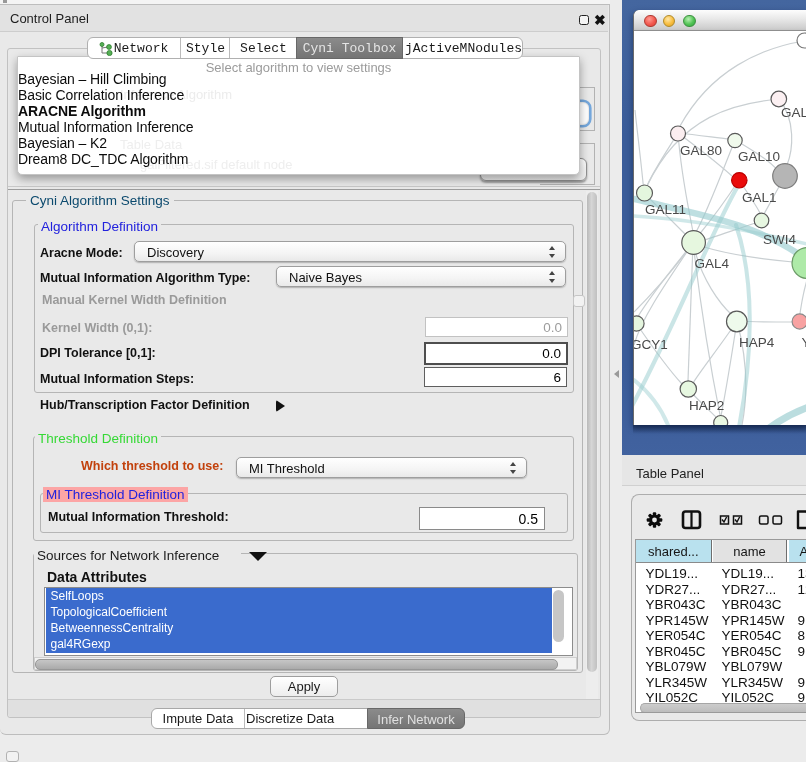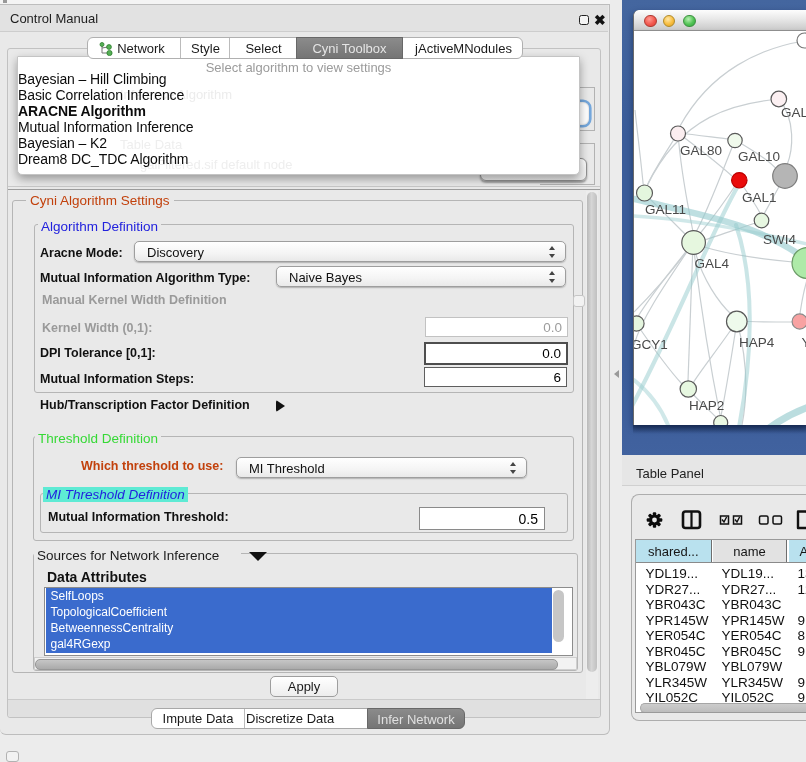--- a/index.html
+++ b/index.html
@@ -170,40 +170,40 @@
 
   <div class="abs" style="left:4px;top:163px;width:172px;height:10px;border-radius:5px;background:linear-gradient(180deg,#cccccc,#bdbdbd);border:1px solid #a6a6a6;border-right:none;"></div>
  </div>
 </div>
 
 <div class="abs" style="left:0;top:0;width:610px;height:4px;background:#f4f4f4;"></div>
 <div class="abs" style="left:3px;top:0;width:4px;height:3px;background:#999;"></div>
 <div class="abs" id="cpwin" style="left:0;top:4px;width:610px;height:731px;background:#e9e9e9;border:1px solid #bdbdbd;border-left:none;border-radius:0 0 6px 6px;">
 
  <div class="abs" style="left:0;top:0;width:608px;height:27px;background:#e2e2e2;border-bottom:1px solid #cdcdcd;">
-  <div class="abs" style="left:10px;top:6px;font-size:13px;color:#1d1d1d;">Control Manual</div>
+  <div class="abs" style="left:10px;top:6px;font-size:13px;color:#1d1d1d;">Control Panel</div>
   <div class="abs" style="left:579px;top:9.5px;width:10px;height:10px;border:1.5px solid #222;border-radius:2.5px;background:#f4f4f4;"></div>
   <div class="abs" style="left:594px;top:7px;font-size:14px;font-weight:bold;color:#111;">✖</div>
  </div>
 
  <div class="abs" id="content" style="left:7px;top:43px;width:594px;height:670px;background:#e9e9e9;border:1px solid #c2c2c2;border-radius:3px;"></div>
 
  <div class="abs" style="left:540px;top:82px;width:55px;height:44px;border:1px solid #b2b2b2;border-left:none;"></div>
  <div class="abs" style="left:540px;top:138px;width:55px;height:42px;border:1px solid #b2b2b2;border-left:none;"></div>
  <div class="abs" style="left:480px;top:97px;width:109px;height:23px;border-radius:6px;background:#fff;box-shadow:0 0 0 2.6px #74a7dc, inset 0 0 2px #bbb;"></div>
  <div class="abs" style="left:480px;top:153px;width:107px;height:23px;border-radius:6px;background:linear-gradient(180deg,#fff,#ececec);border:1px solid #909090;box-shadow:0 1.5px 2px rgba(0,0,0,.35);"></div>
 
  <div class="abs" style="left:8px;top:180.5px;width:592px;height:1px;background:#c8c8c8;"></div>
  <div class="abs" style="left:8px;top:183.5px;width:592px;height:1px;background:#9c9c9c;"></div>
 
  <div class="abs" style="left:586px;top:186px;width:12px;height:520px;background:#ededed;"></div>
  <div class="abs" style="left:586.5px;top:187px;width:10px;height:480px;border-radius:5px;background:linear-gradient(90deg,#b9b9b9,#d6d6d6 45%,#c0c0c0);"></div>
 
  <div class="abs" style="left:12px;top:195px;width:571px;height:473px;border:1px solid #b5b5b5;border-radius:3px;"></div>
- <div class="abs" style="left:26px;top:188px;padding:0 4px;background:#e9e9e9;font-size:13.5px;color:#c2410c;">Cyni Algorithm Settings</div>
+ <div class="abs" style="left:26px;top:188px;padding:0 4px;background:#e9e9e9;font-size:13.5px;color:#0c4a6e;">Cyni Algorithm Settings</div>
 
  <div class="abs" style="left:34px;top:219px;width:540px;height:169px;border:1px solid #b5b5b5;border-radius:3px;"></div>
  <div class="abs" style="left:38px;top:214px;padding:0 3px;background:#e9e9e9;font-size:13.5px;color:#2222dd;">Algorithm Definition</div>
 
  <div class="abs b" style="left:40px;top:241px;font-size:12.5px;color:#111;">Aracne Mode:</div>
  <div class="abs combo" style="left:134px;top:236px;width:432px;height:21px;">Discovery<span class="car"></span></div>
  <div class="abs b" style="left:40px;top:266px;font-size:12.5px;color:#111;">Mutual Information Algorithm Type:</div>
  <div class="abs combo" style="left:276px;top:261px;width:290px;height:21px;">Naive Bayes<span class="car"></span></div>
  <div class="abs b" style="left:42px;top:288px;font-size:12.5px;color:#9a9a9a;">Manual Kernel Width Definition</div>
  <div class="abs" style="left:573px;top:290px;width:12px;height:12px;border:1px solid #c6c6c6;border-radius:3px;background:#f2f2f2;"></div>
@@ -216,21 +216,21 @@
 
  <div class="abs b" style="left:40px;top:393px;font-size:12.5px;color:#111;">Hub/Transcription Factor Definition</div>
  <div class="abs" style="left:276px;top:395px;width:0;height:0;border-left:9px solid #111;border-top:6px solid transparent;border-bottom:6px solid transparent;border-radius:2px;"></div>
 
  <div class="abs" style="left:33px;top:431px;width:541px;height:105px;border:1px solid #b5b5b5;border-radius:3px;"></div>
  <div class="abs" style="left:35px;top:426px;padding:0 3px;background:#e9e9e9;font-size:13.5px;color:#36d936;">Threshold Definition</div>
  <div class="abs b" style="left:81px;top:454px;font-size:12.5px;color:#c2410c;">Which threshold to use:</div>
  <div class="abs combo" style="left:236px;top:452px;width:291px;height:21px;">MI Threshold<span class="car"></span></div>
 
  <div class="abs" style="left:40px;top:488px;width:528px;height:40px;border:1px solid #b5b5b5;border-radius:3px;"></div>
- <div class="abs" style="left:43px;top:482px;padding:0 3px;background:#5eead4;font-size:13.5px;color:#2222dd;font-style:italic;">MI Threshold Definition</div>
+ <div class="abs" style="left:43px;top:482px;padding:0 3px;background:#fca5a5;font-size:13.5px;color:#2222dd;">MI Threshold Definition</div>
  <div class="abs b" style="left:48px;top:505px;font-size:12.5px;color:#111;">Mutual Information Threshold:</div>
  <div class="abs" style="left:419px;top:502px;width:126px;height:23px;background:#fff;border:1px solid #8a8a8a;font-size:14px;color:#000;text-align:right;padding:2.5px 6px 0 0;">0.5</div>
 
  <div class="abs" style="left:33px;top:548px;width:545px;height:118px;border:1px solid #b5b5b5;border-radius:3px;"></div>
  <div class="abs" style="left:34px;top:543px;padding:0 3px;background:#e9e9e9;font-size:13.5px;color:#1c1c1c;">Sources for Network Inference&nbsp;&nbsp;&nbsp;&nbsp;&nbsp;</div>
  <div class="abs" style="left:249px;top:547px;width:0;height:0;border-top:9px solid #111;border-left:9px solid transparent;border-right:9px solid transparent;"></div>
  <div class="abs b" style="left:47px;top:564px;font-size:14px;color:#111;">Data Attributes</div>
 
  <div class="abs" style="left:44px;top:582px;width:529px;height:69px;background:#fff;border:1px solid #8c8c8c;"></div>
  <div class="abs" style="left:45.5px;top:583px;width:506px;height:65px;background:#3a6bcd;color:#fff;font-size:12px;line-height:16px;padding-left:5px;">SelfLoops<br>TopologicalCoefficient<br>BetweennessCentrality<br>gal4RGexp</div>
@@ -250,21 +250,21 @@
  </div>
 
  <div class="abs" style="left:17px;top:51px;width:563px;height:119px;background:#fff;border:1px solid #c4c4c4;border-radius:1px 1px 5px 5px;box-shadow:0 4px 10px rgba(0,0,0,.35);">
   <div class="abs" style="left:102px;top:30px;font-size:13px;color:#ececec;">Inference Algorithm</div>
   <div class="abs" style="left:102px;top:80px;font-size:13px;color:#eeeeee;">Table Data</div>
   <div class="abs" style="left:122px;top:100px;font-size:13px;color:#eeeeee;">galFiltered.sif default node</div>
   <div class="abs" style="left:0;top:2.5px;width:100%;text-align:center;font-size:13px;color:#9b9b9b;">Select algorithm to view settings</div>
   <div class="abs" style="left:0px;top:13.5px;font-size:14px;color:#0c0c0c;line-height:16px;letter-spacing:-0.1px;">Bayesian – Hill Climbing<br>Basic Correlation Inference<br><b>ARACNE Algorithm</b><br>Mutual Information Inference<br>Bayesian – K2<br>Dream8 DC_TDC Algorithm</div>
  </div>
 
- <div class="abs" style="left:87px;top:32px;width:436px;height:22px;background:#fff;border:1px solid #b0b0b0;border-radius:6px;font-size:13px;color:#1a1a1a;">
+ <div class="abs" style="left:87px;top:32px;width:436px;height:22px;background:#fff;border:1px solid #b0b0b0;border-radius:6px;font-size:13px;color:#1a1a1a;font-family:Liberation Mono, monospace;">
    <div class="abs" style="left:0;top:0;width:93px;height:20px;border-right:1px solid #bbb;text-align:center;line-height:21px;padding-left:14px;">Network</div>
    <svg class="abs" style="left:11px;top:3.5px" width="14" height="14" viewBox="0 0 14 14">
         <g stroke="#777" stroke-width="1">
           <line x1="3" y1="3" x2="3" y2="11"></line>
           <line x1="3" y1="11" x2="10" y2="11"></line>
           <line x1="3" y1="6" x2="9" y2="5"></line>
         </g>
         <circle cx="3" cy="2.5" r="2" fill="#56b056" stroke="#2c7d2c" stroke-width=".8"></circle>
         <circle cx="10" cy="5" r="2.4" fill="#56b056" stroke="#2c7d2c" stroke-width=".8"></circle>
         <circle cx="10.5" cy="11" r="2.6" fill="#56b056" stroke="#2c7d2c" stroke-width=".8"></circle>

